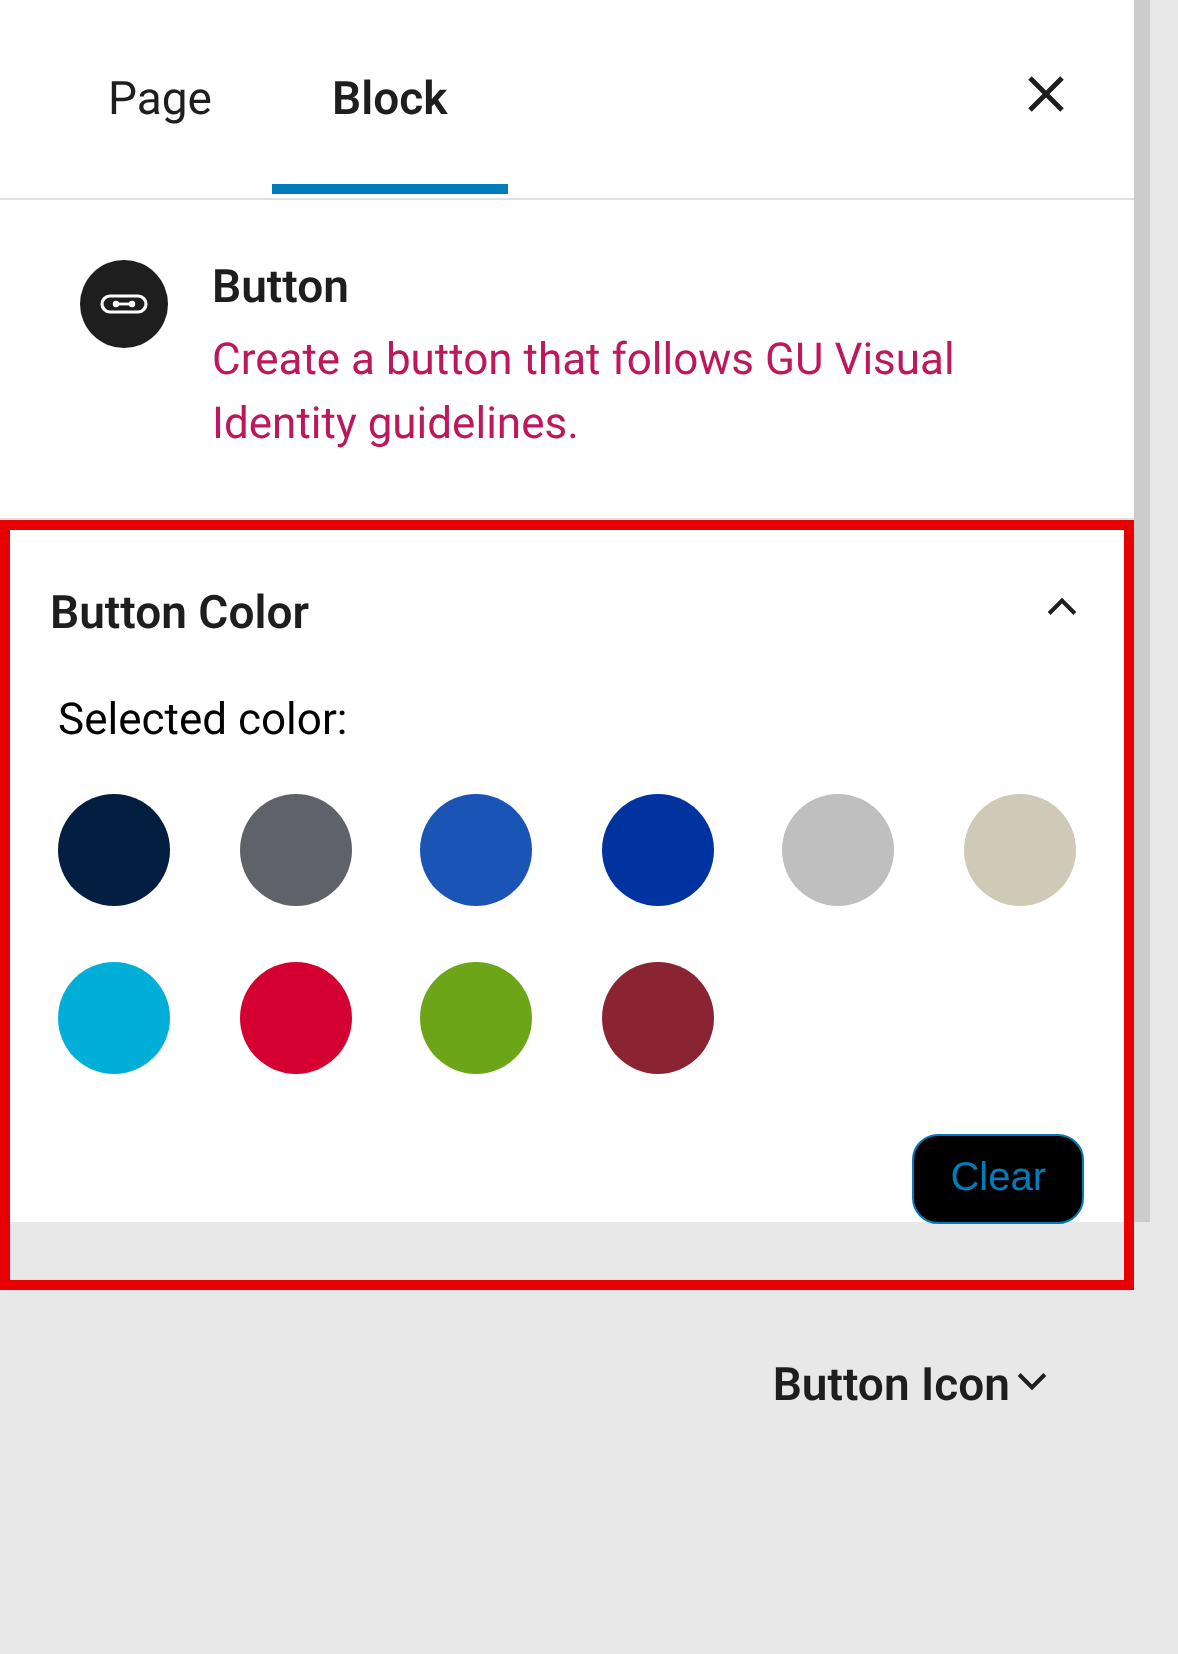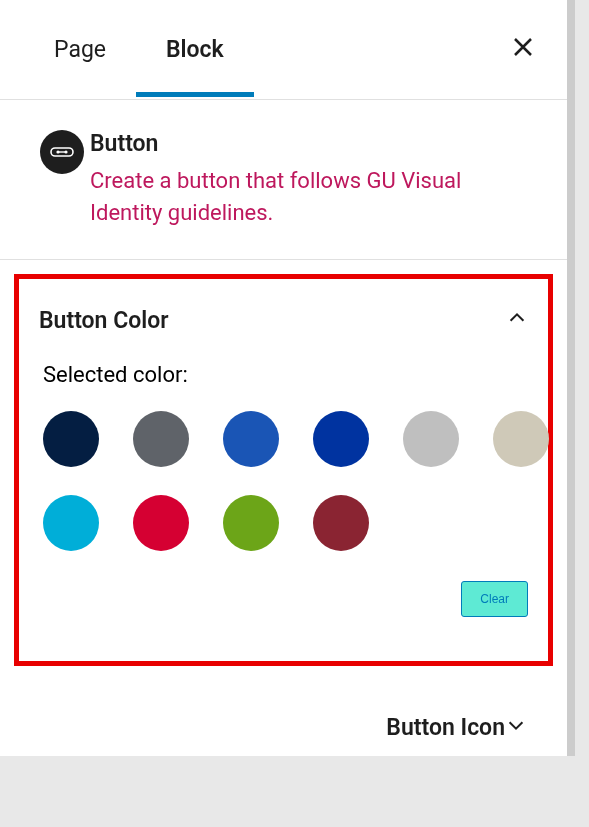--- a/index.html
+++ b/index.html
@@ -6,21 +6,21 @@
     body {
       font-family: -apple-system, BlinkMacSystemFont, "Segoe UI", Roboto, sans-serif;
       background: #e8e8e8;
       width: 589px;
       height: 827px;
       padding: 0;
     }
     .panel {
       background: #fff;
       width: 575px;
-      height: 756px;
+      height: 611px;
       border-right: 8px solid #ccc;
       position: relative;
     }
     .tabs {
       display: flex;
       align-items: center;
       border-bottom: 1px solid #e0e0e0;
       padding: 0 24px;
       height: 100px;
       position: relative;
@@ -47,21 +47,21 @@
     }
     .close-btn {
       margin-left: auto;
       cursor: pointer;
       font-size: 28px;
       padding: 8px;
     }
     .block-header {
       display: flex;
       padding: 30px 40px 30px 40px;
-      gap: 6px;
+      gap: 22px;
       border-bottom: 1px solid #e0e0e0;
     }
     .block-icon {
       width: 44px;
       height: 44px;
       border-radius: 50%;
       background: #1e1e1e;
       display: flex;
       align-items: center;
       justify-content: center;
@@ -73,22 +73,21 @@
       color: #1e1e1e;
       margin-bottom: 8px;
     }
     .block-desc {
       font-size: 22px;
       color: #be185d;
       line-height: 1.45;
     }
     .highlight-box {
       border: 5px solid #e80000;
-      margin: 14px;
-      padding: 20px 20px 44px 20px;
+      padding: 20px 20px 28px 20px;
     }
     .section-header {
       display: flex;
       align-items: center;
       justify-content: space-between;
       cursor: pointer;
       padding: 8px 0 28px 0;
     }
     .section-title {
       font-size: 23px;
@@ -116,25 +115,25 @@
       border-radius: 50%;
       cursor: pointer;
     }
     .clear-row {
       display: flex;
       justify-content: flex-end;
       margin-top: 30px;
     }
     .clear-btn {
       border: 1px solid #007cba;
-      background: #5eead4;
+      background: #000000;
       color: #007cba;
-      font-size: 12px;
+      font-size: 20px;
       padding: 10px 18px;
-      border-radius: 3px;
+      border-radius: 13px;
       cursor: pointer;
     }
     .section-collapsed {
       display: flex;
       align-items: center;
       justify-content: flex-end;
       padding: 34px 40px;
       cursor: pointer;
     }
   </style>

